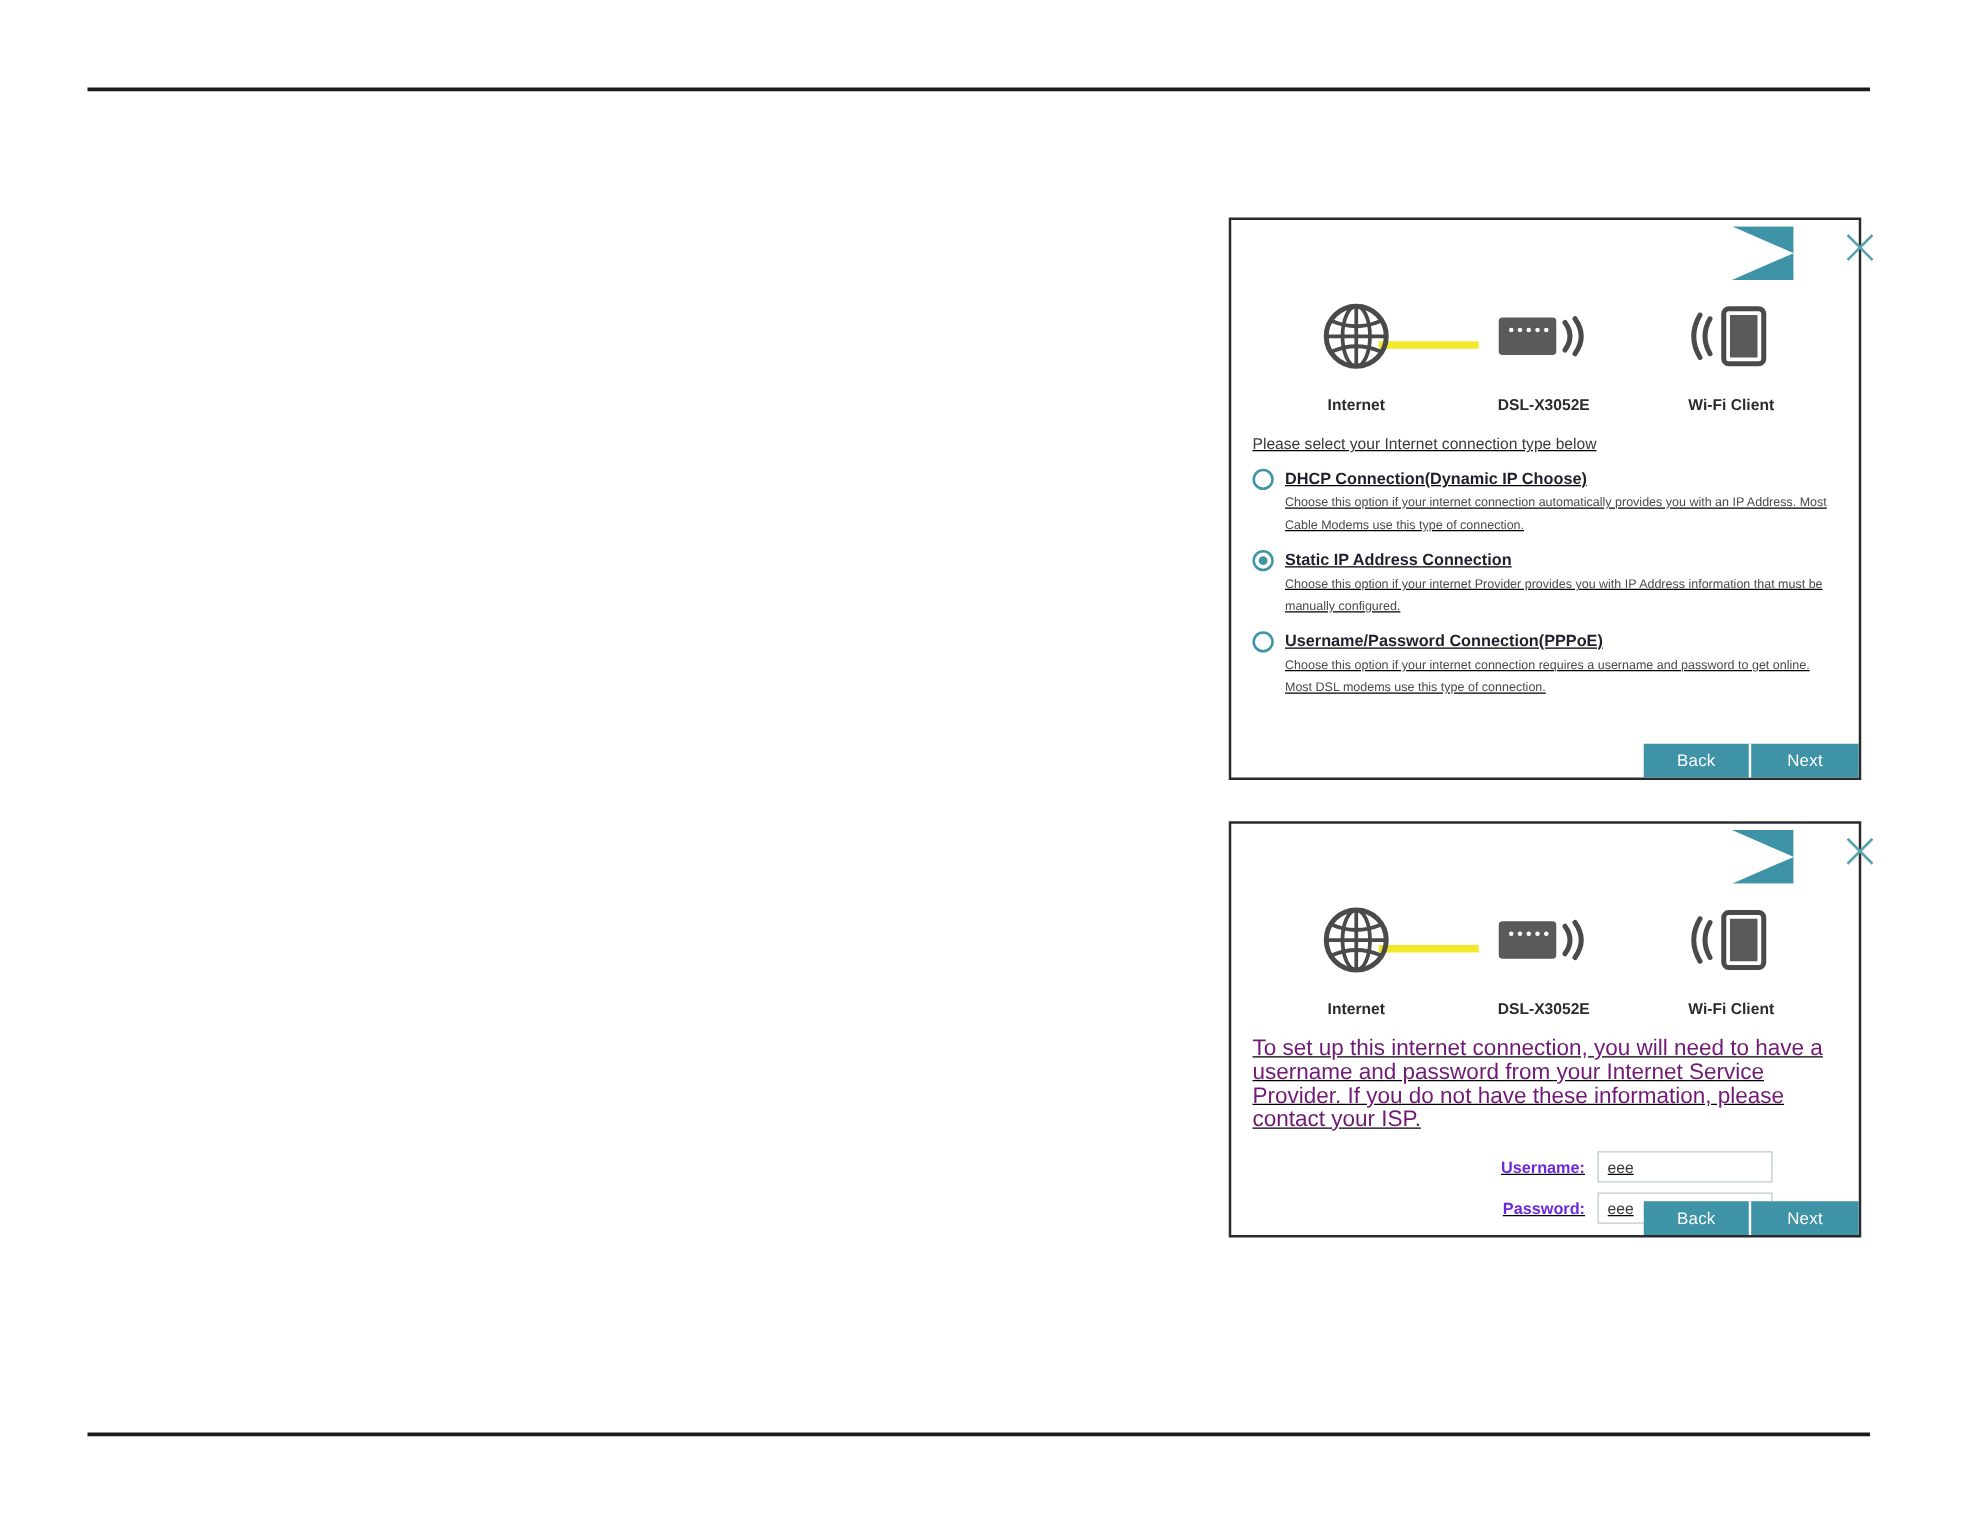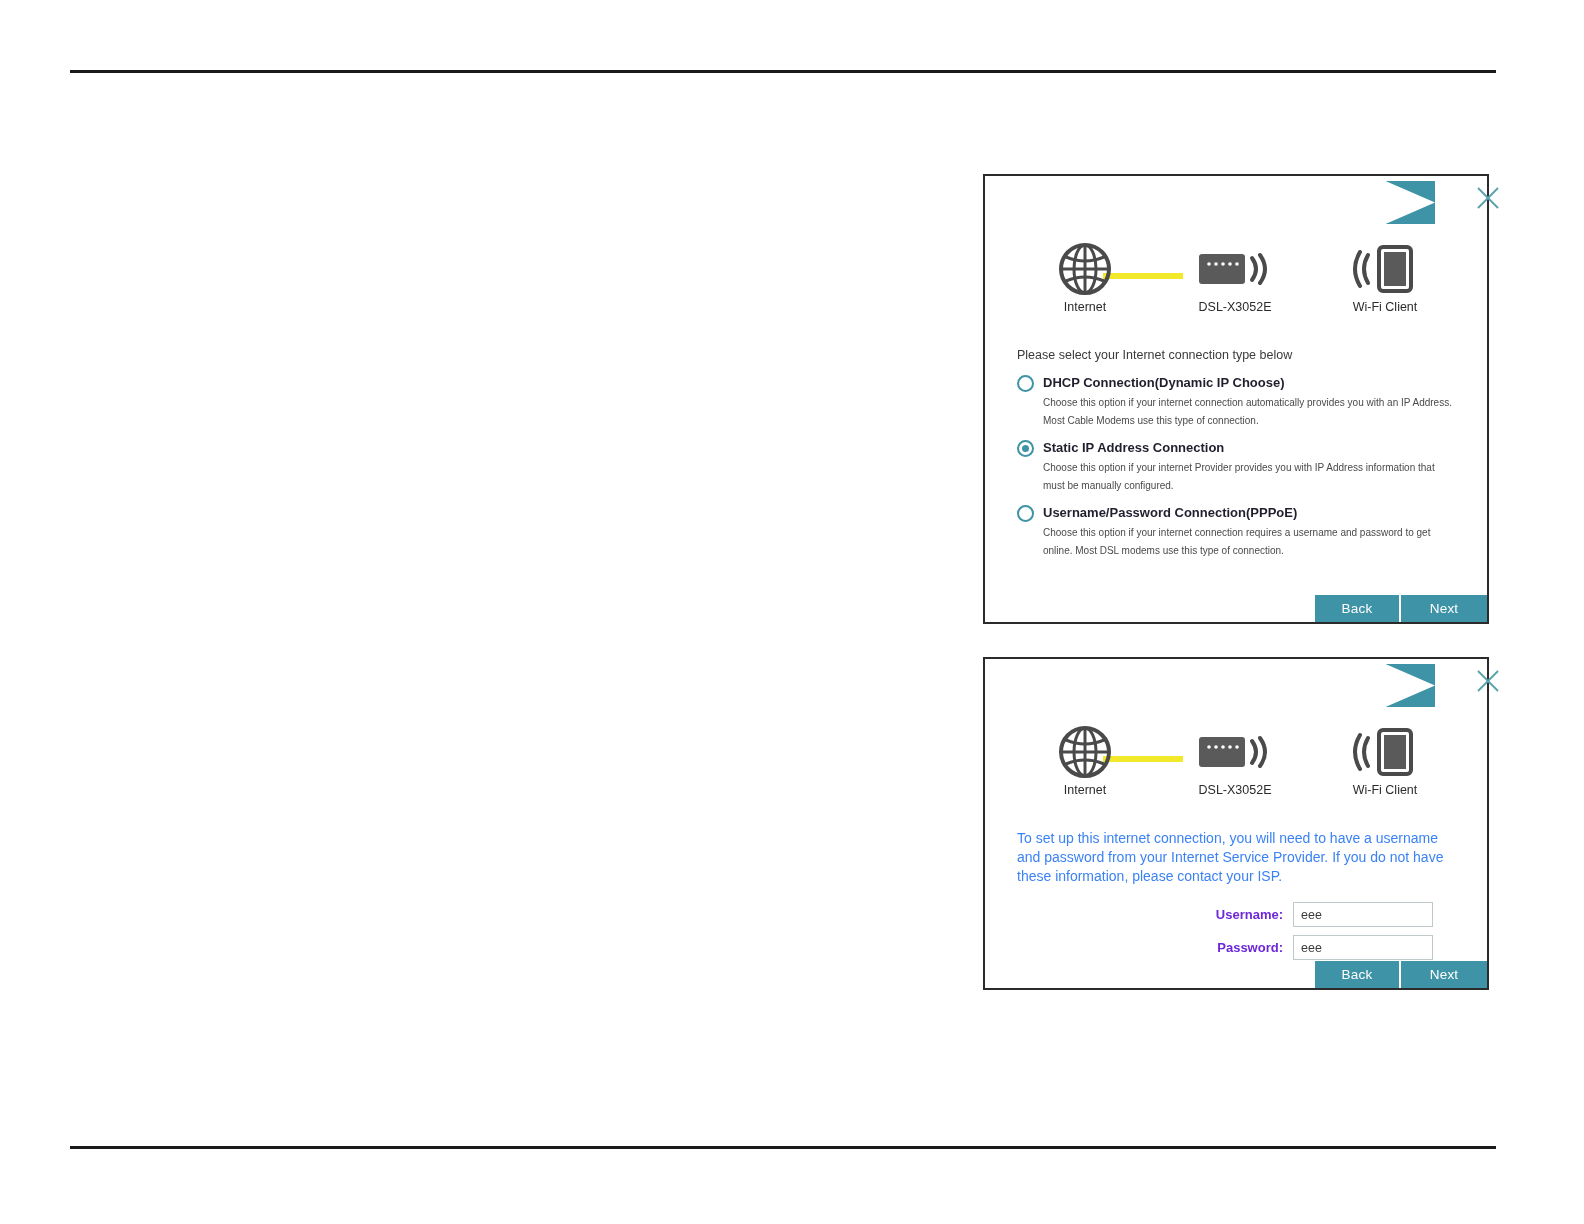--- a/index.html
+++ b/index.html
@@ -79,22 +79,22 @@
     margin: 14px 0 0 0;
   }
   .node {
     position: absolute;
     text-align: center;
     width: 130px;
   }
   .node-label {
     font-size: 12.5px;
     color: #2b2b2b;
-    font-weight: normal;
-    margin-top: 0;
+    font-weight: bold;
+    margin-top: 17px;
     white-space: nowrap;
   }
   .node-icon {
     height: 62px;
     display: flex;
     align-items: center;
     justify-content: center;
   }
   .n-internet { left: 35px; top: 0; }
   .n-router   { left: 185px; top: 0; }
@@ -103,21 +103,21 @@
   .yellow-link {
     position: absolute;
     left: 118px;
     top: 35px;
     width: 80px;
     height: 6px;
     background: #f2e92b;
   }
 
   
-  .body-pad { padding: 0 32px; }
+  .body-pad { padding: 0 17px; text-decoration: underline; }
   .prompt {
     font-size: 12.5px;
     color: #3a3a3a;
     margin: 4px 0 12px 0;
   }
 
   
   .opt-row {
     display: flex;
     align-items: flex-start;
@@ -153,22 +153,22 @@
   .opt-desc {
     font-size: 10px;
     color: #4a4a4a;
     line-height: 18px;
     margin: 2px 0 9px 26px;
     max-width: 450px;
   }
 
   
   .intro {
-    font-size: 14px;
-    color: #3b82f6;
+    font-size: 18px;
+    color: #701a75;
     line-height: 19px;
     margin: 2px 0 16px 0;
   }
   .form-row {
     display: flex;
     align-items: center;
     justify-content: flex-start;
     margin-bottom: 8px;
     padding-left: 188px;
   }

